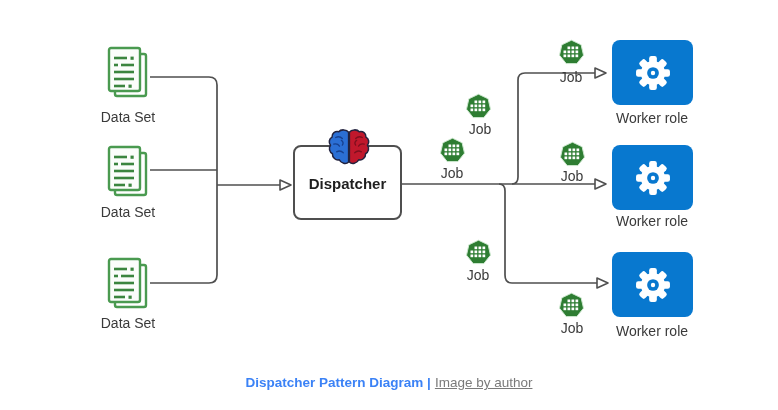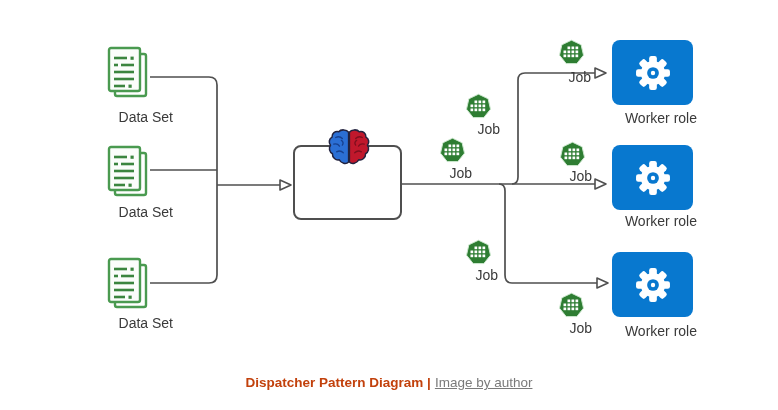--- a/index.html
+++ b/index.html
@@ -4,21 +4,21 @@
 <style>
   html,body { margin:0; padding:0; background:#fff; }
   .canvas {
     position:relative; width:778px; height:410px; background:#ffffff;
     font-family:"Liberation Sans", sans-serif; overflow:hidden;
   }
   .abs { position:absolute; }
   svg { display:block; }
   .wires { position:absolute; left:0; top:0; }
   .node-label {
-    position:absolute; font-size:14px; color:#3a3a3a; text-align:right;
+    position:absolute; font-size:14px; color:#3a3a3a; text-align:center;
     line-height:16px; white-space:nowrap;
   }
   .dispatcher-box {
     position:absolute; left:293px; top:145px; width:109px; height:75px;
     background:#ffffff; border:2px solid #4f4f4f; border-radius:8px;
     box-sizing:border-box;
   }
   .dispatcher-label {
     position:absolute; left:0; top:28px; width:100%; text-align:center;
     font-size:15px; font-weight:bold; color:#1f1f1f;
@@ -26,21 +26,21 @@
   .brain { position:absolute; left:31px; top:-19px; width:46px; height:40px; }
   .worker-box {
     position:absolute; left:612px; width:81px; height:65px;
     background:#0878cf; border-radius:8px;
     display:flex; align-items:center; justify-content:center;
   }
   .caption {
     position:absolute; left:0; top:375px; width:100%; text-align:center;
     font-size:13.5px; color:#7a7a7a;
   }
-  .caption .cap-bold { font-weight:bold; color:#c2410c; }
+  .caption .cap-bold { font-weight:bold; color:#3b82f6; }
   .caption .cap-byline { margin-left:4px;text-decoration:underline; }
 </style>
 </head>
 <body>
 
 <svg width="0" height="0" style="position:absolute" aria-hidden="true">
   <defs>
     <symbol id="sym-dataset" viewBox="0 0 48 57">
       <rect x="11" y="9" width="31" height="42" rx="2" fill="#ffffff" stroke="#4a9a50" stroke-width="2.4"></rect>
       <rect x="5" y="3" width="31" height="43" rx="2" fill="#fbfdfb" stroke="#4a9a50" stroke-width="2.4"></rect>
@@ -138,20 +138,21 @@
 
   <svg class="abs" style="left:104px;top:256px" width="48" height="57">
       <use href="#sym-dataset"></use>
     </svg>
   <div class="node-label" style="left:83px;top:315px;width:90px">Data Set</div>
 
   <div class="dispatcher-box">
     <svg class="brain" viewBox="0 0 48 42">
         <use href="#sym-brain"></use>
       </svg>
+    <div class="dispatcher-label">Dispatcher</div>
   </div>
 
   <svg class="abs" style="left:465px;top:93px" width="27" height="27">
       <use href="#sym-job"></use>
     </svg>
   <div class="node-label" style="left:460px;top:121px;width:40px">Job</div>
 
   <svg class="abs" style="left:439px;top:137px" width="27" height="27">
       <use href="#sym-job"></use>
     </svg>

